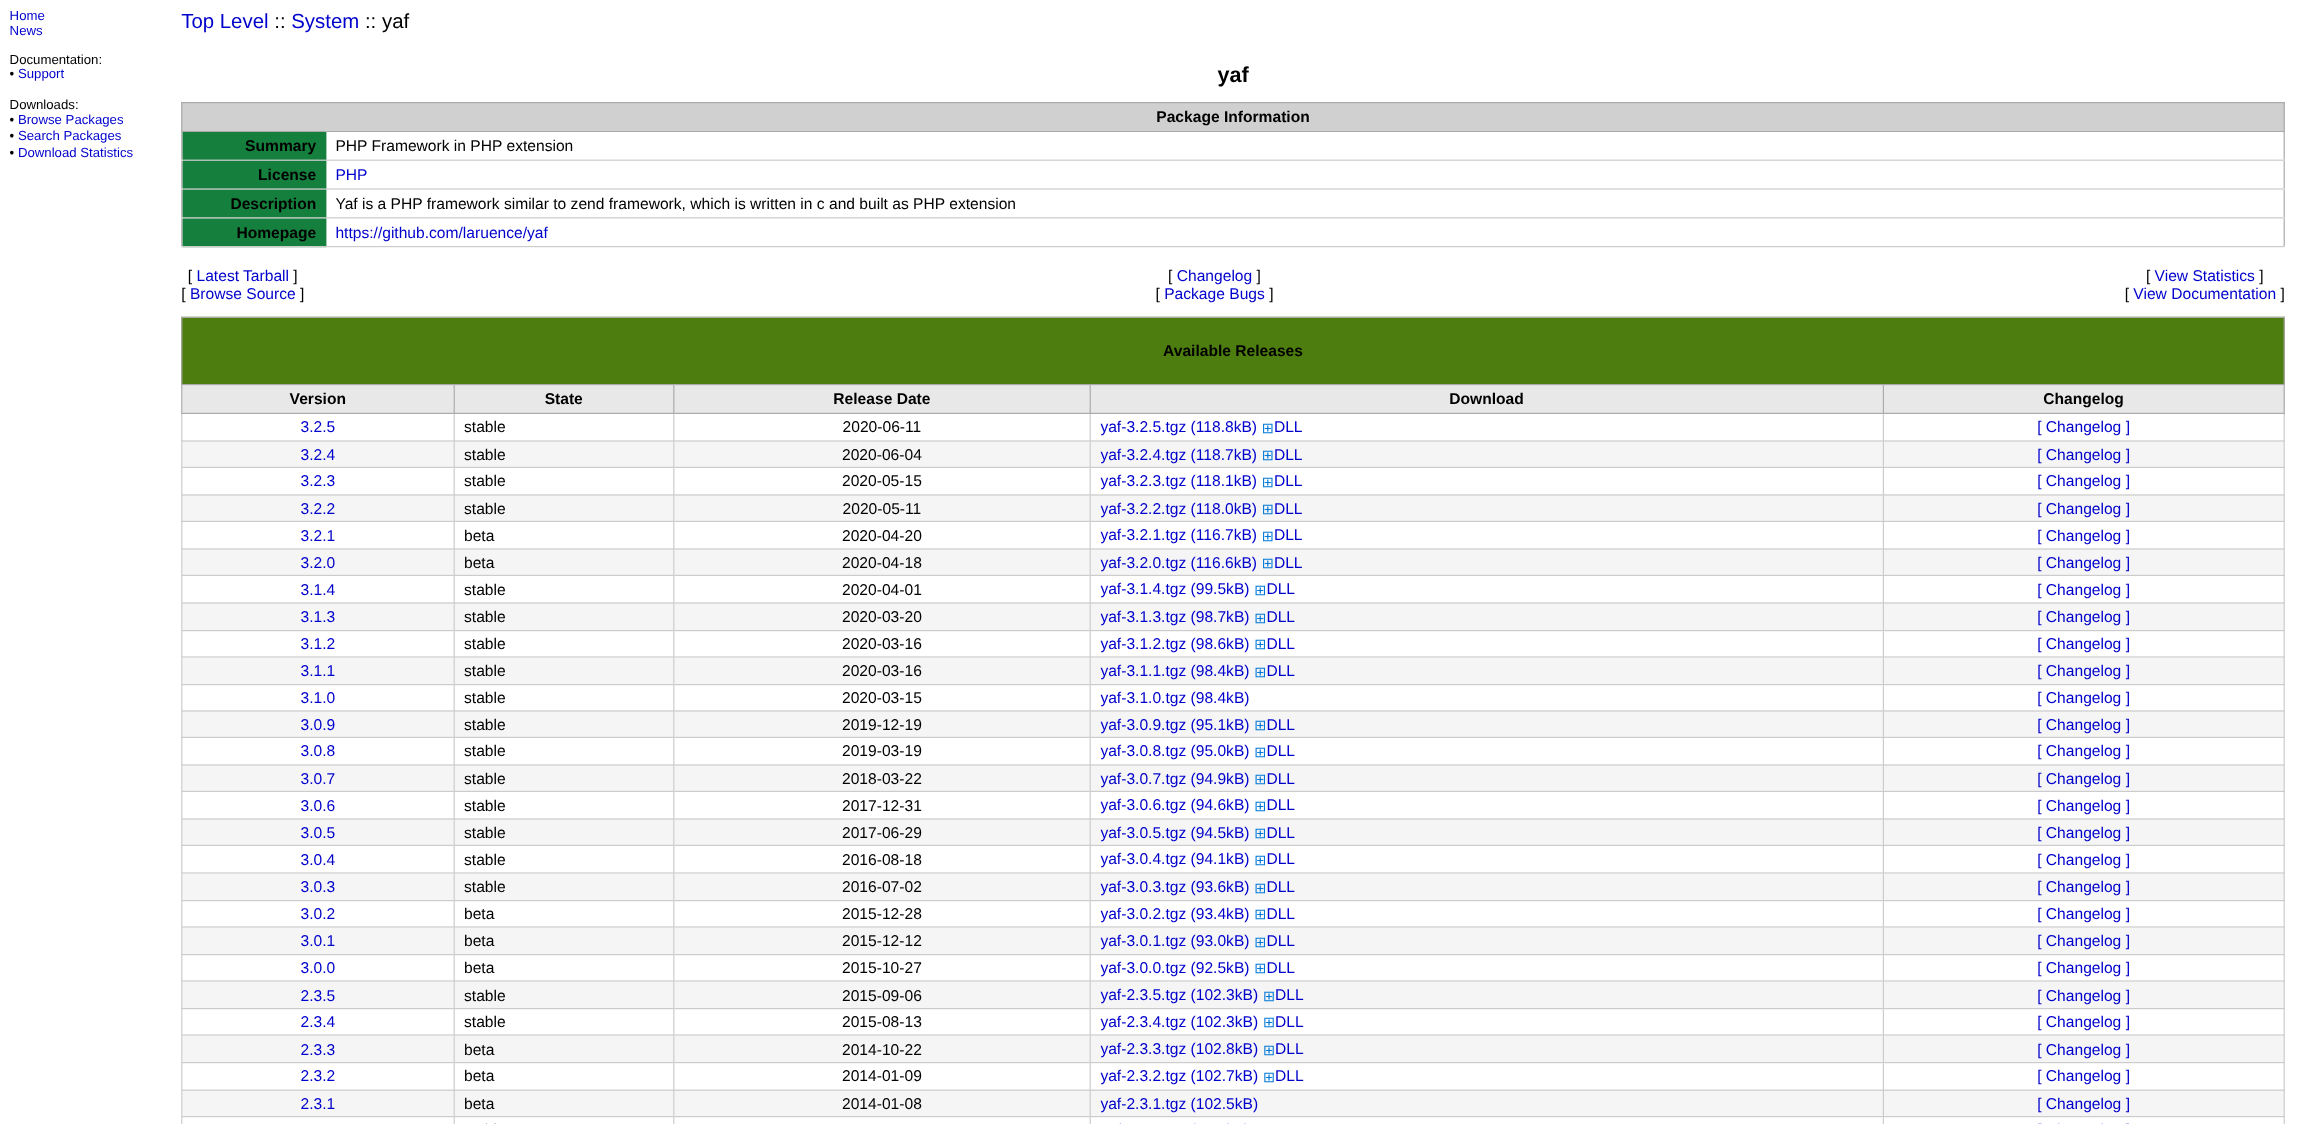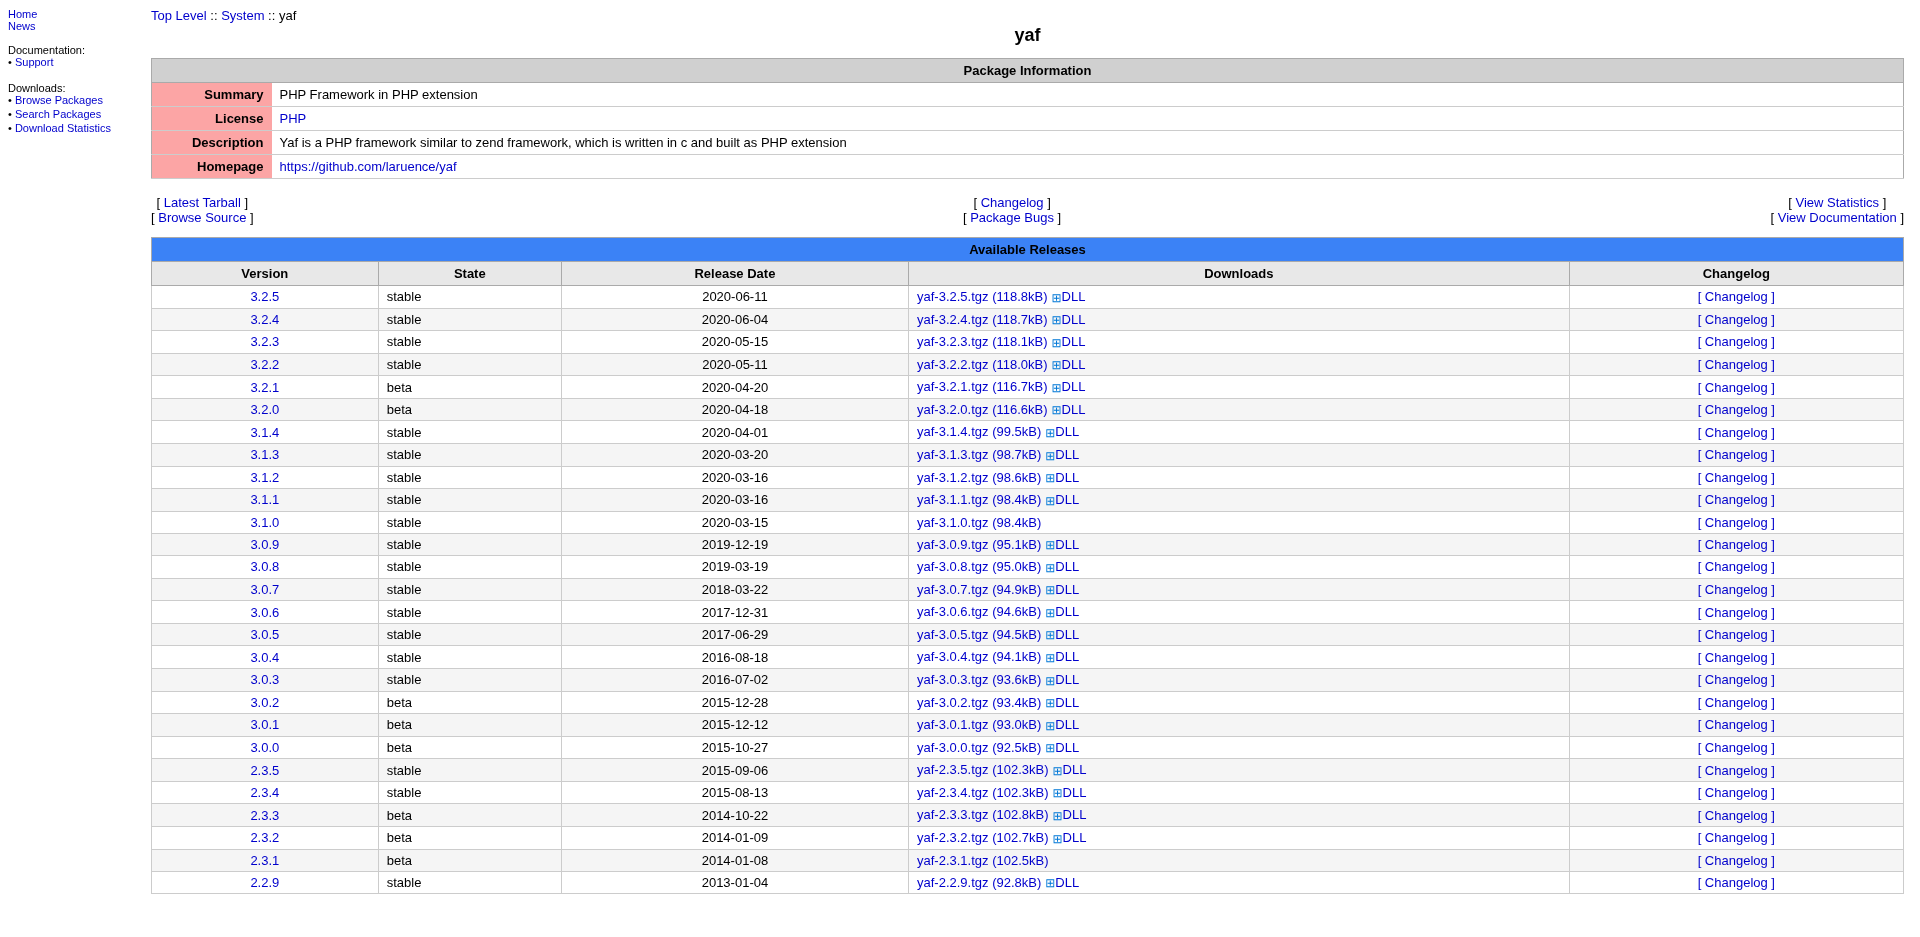--- a/index.html
+++ b/index.html
@@ -16,21 +16,21 @@
     }
     #sidebar ul { list-style: none; padding: 0; }
     #sidebar ul li::before { content: "• "; }
     #sidebar ul li { margin-bottom: 2px; }
 
     #main {
       flex: 1;
       padding: 8px 16px;
     }
 
-    .breadcrumb { font-size: 13px; margin-bottom: 2px; }
+    .breadcrumb { font-size: 17px; margin-bottom: 24px; }
     .breadcrumb a { color: #0000cc; }
 
     h1.page-title { text-align: center; font-size: 18px; margin-bottom: 12px; font-weight: bold; }
 
     
     .pkg-info-table {
       width: 100%;
       border-collapse: collapse;
       margin-bottom: 16px;
       border: 1px solid #aaa;
@@ -40,21 +40,21 @@
       font-weight: bold;
       padding: 4px;
       border: 1px solid #aaa;
       border-bottom: none;
       text-align: center;
     }
     .pkg-info-table tr { border-bottom: 1px solid #ccc; }
     .pkg-info-table td { padding: 4px 8px; vertical-align: top; }
     .pkg-info-table td:first-child {
       font-weight: bold;
-      background: #fca5a5;
+      background: #15803d;
       width: 120px;
       text-align: right;
       white-space: nowrap;
     }
 
     
     .links-row {
       display: flex;
       justify-content: space-between;
       margin-bottom: 12px;
@@ -62,23 +62,23 @@
     }
     .links-col { text-align: center; }
 
     
     .releases-table {
       width: 100%;
       border-collapse: collapse;
       border: 1px solid #aaa;
     }
     .releases-table caption {
-      background: #3b82f6;
+      background: #4d7c0f;
       font-weight: bold;
-      padding: 4px;
+      padding: 20px;
       border: 1px solid #aaa;
       border-bottom: none;
       text-align: center;
     }
     .releases-table th {
       background: #e8e8e8;
       border: 1px solid #aaa;
       padding: 4px 8px;
       text-align: center;
       font-weight: bold;
@@ -172,21 +172,21 @@
       </div>
     </div>
 
     <table class="releases-table">
       <caption>Available Releases</caption>
       <thead>
         <tr>
           <th>Version</th>
           <th>State</th>
           <th>Release Date</th>
-          <th>Downloads</th>
+          <th>Download</th>
           <th>Changelog</th>
         </tr>
       </thead>
       <tbody id="releases-tbody">
       <tr>
             <td><a href="#">3.2.5</a></td>
             <td>stable</td>
             <td>2020-06-11</td>
             <td><a href="#">yaf-3.2.5.tgz (118.8kB)</a><span class="win-icon" style="color: rgb(0, 120, 215);"> ⊞</span><a href="#">DLL</a></td>
             <td><a href="#">[ Changelog ]</a></td>

